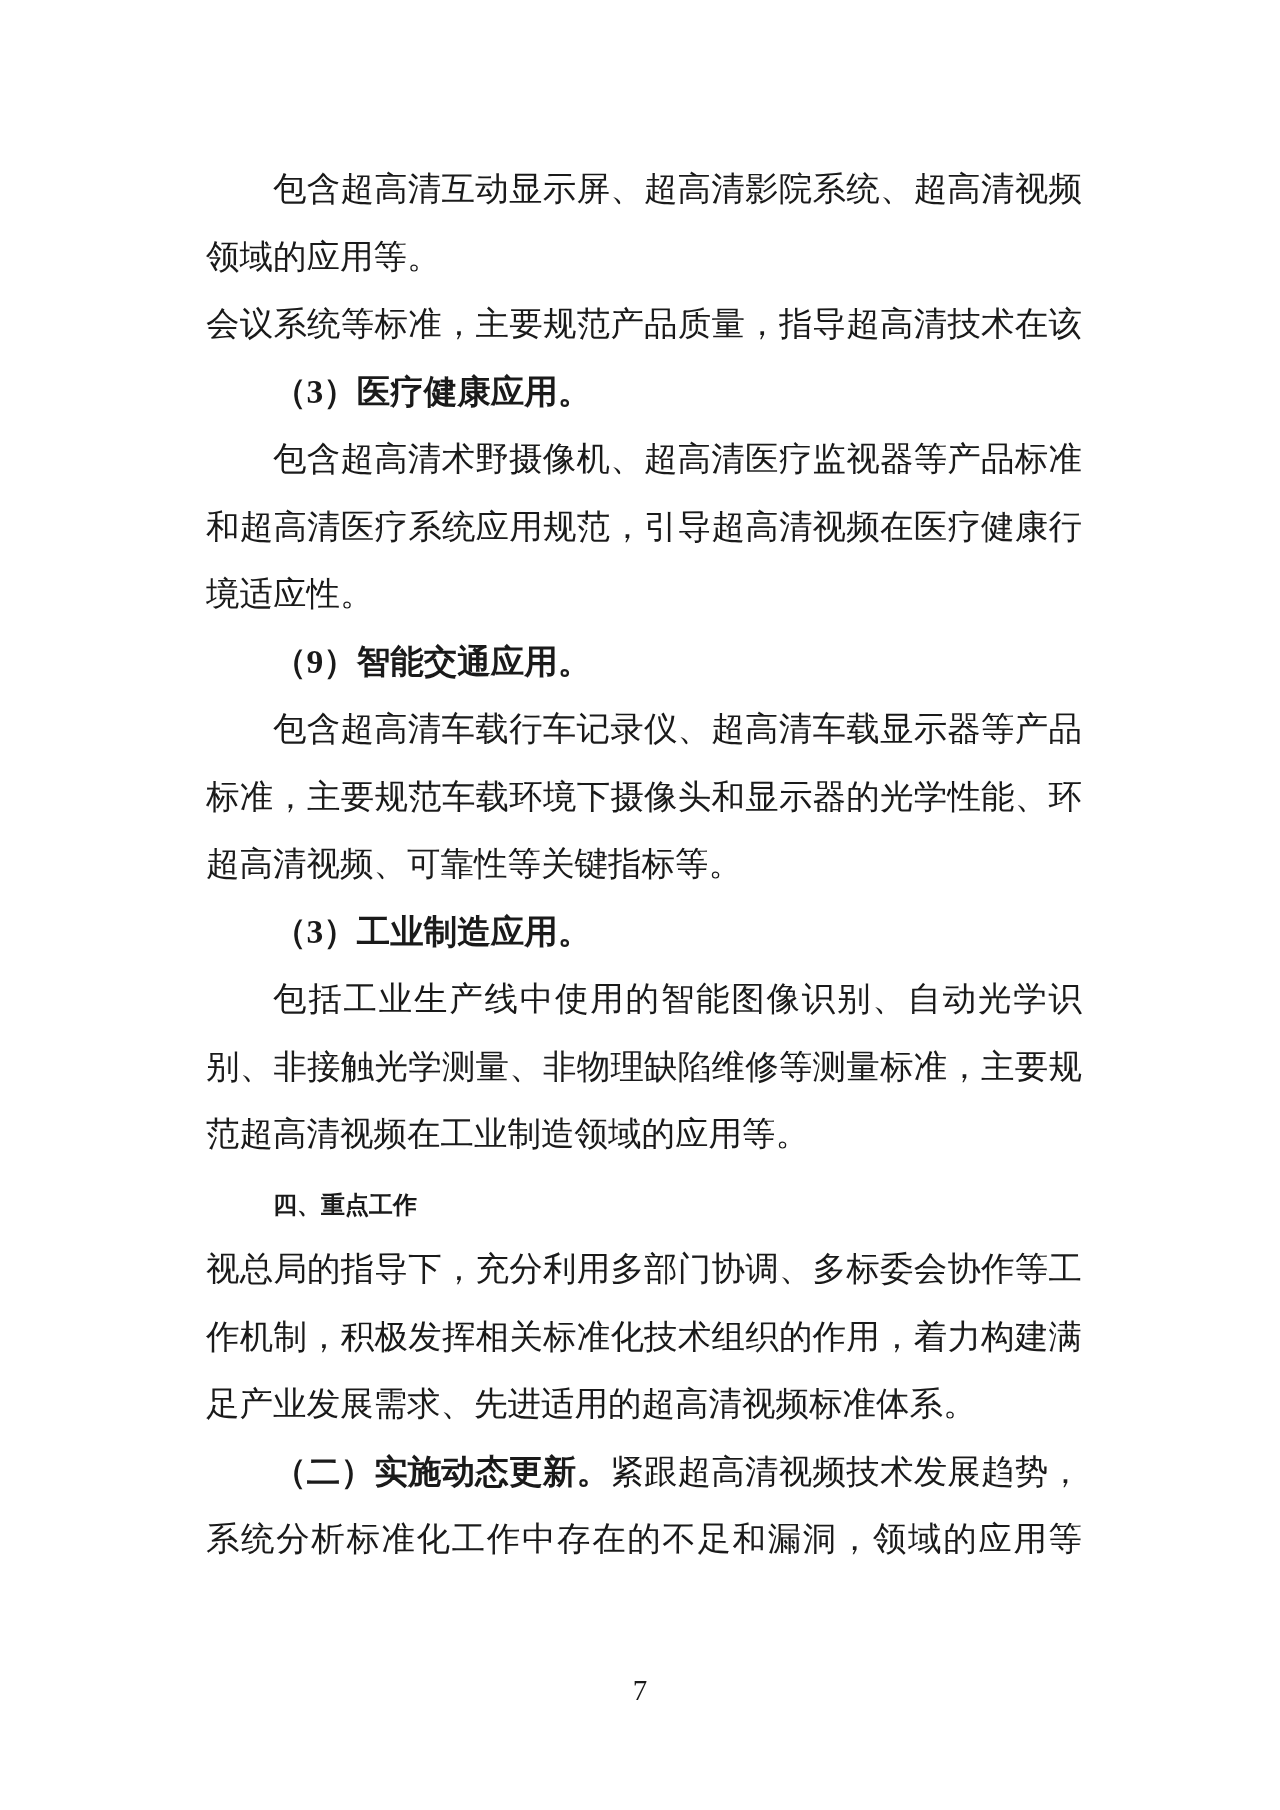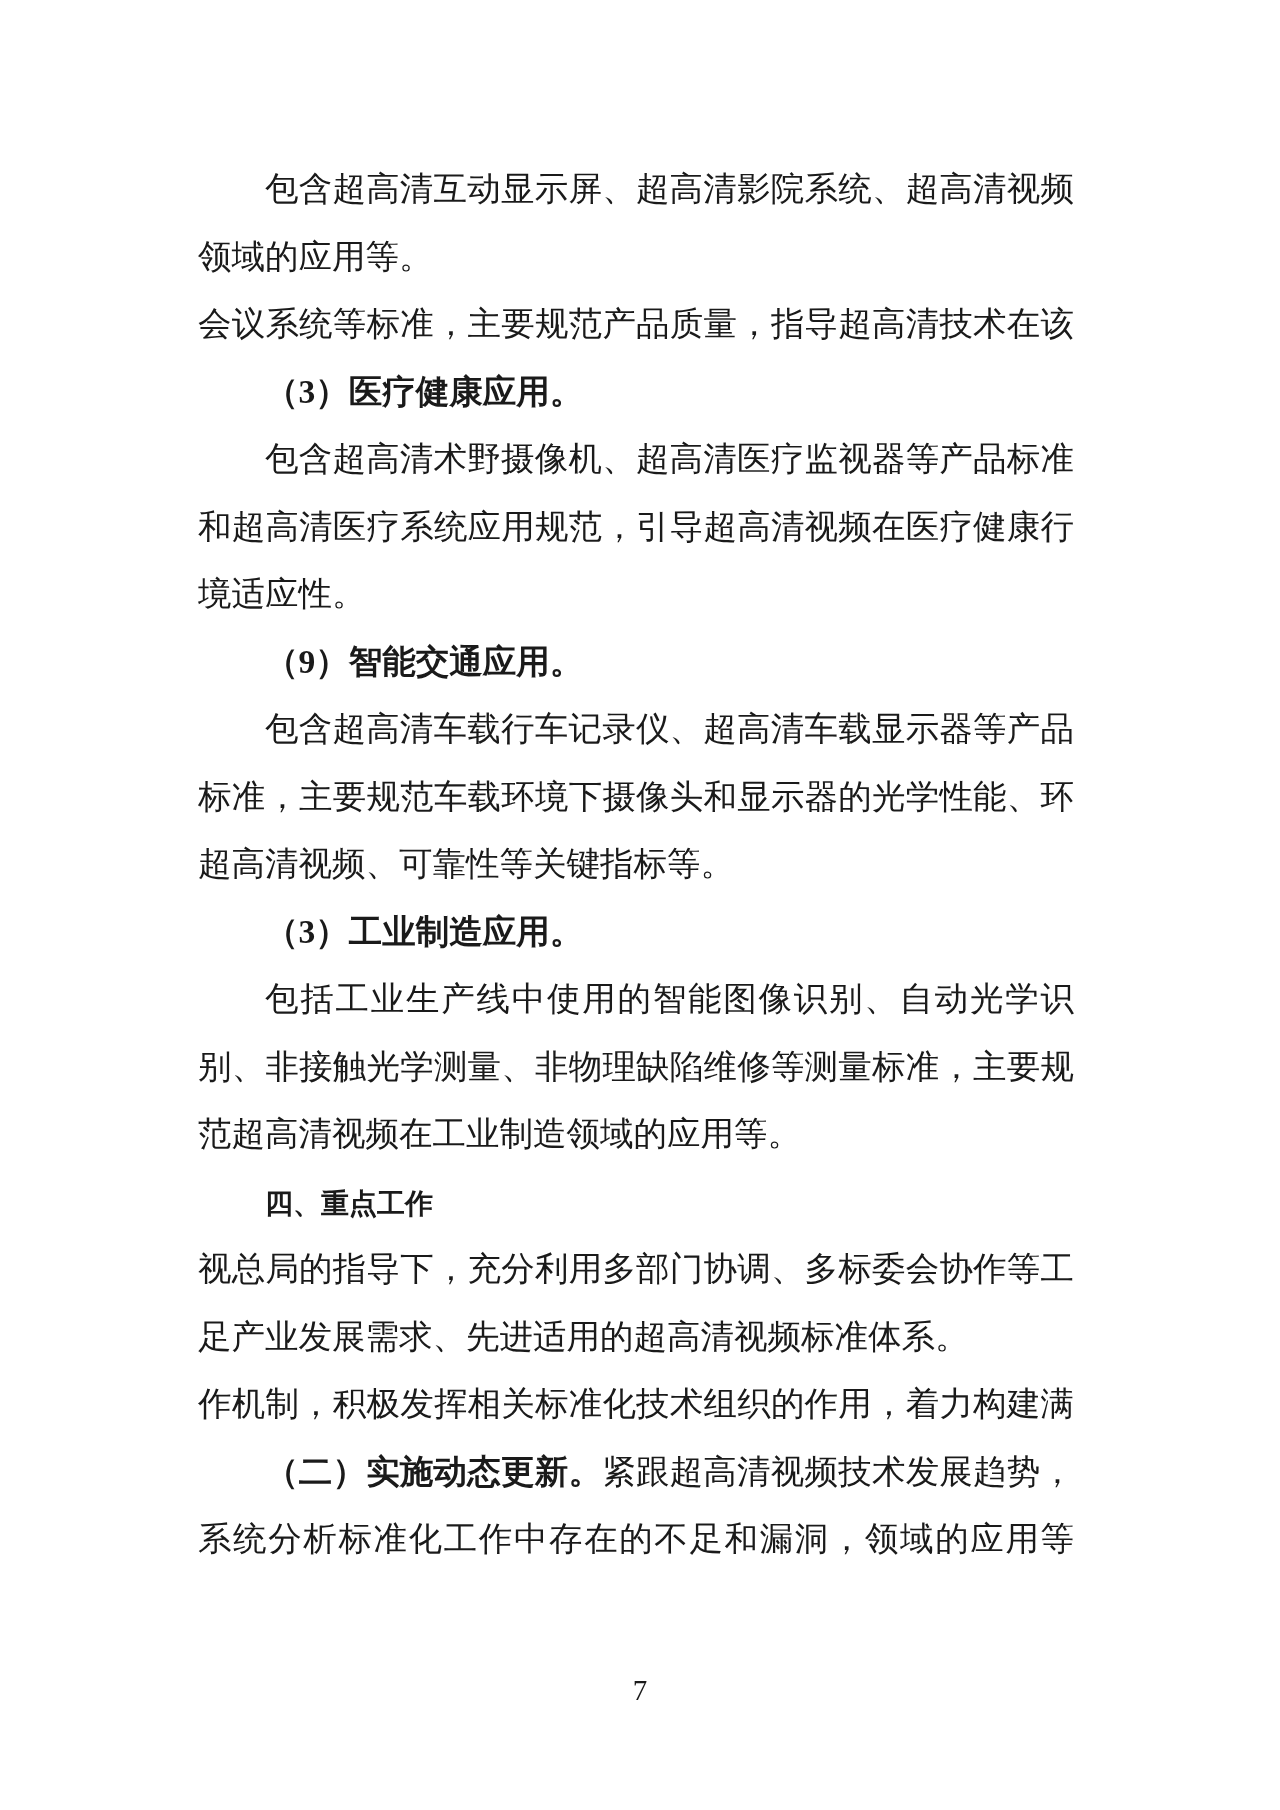--- a/index.html
+++ b/index.html
@@ -11,21 +11,21 @@
     position: relative;
     width: 1280px;
     height: 1810px;
     background: #ffffff;
     overflow: hidden;
     font-family: "Liberation Serif", "DejaVu Serif", serif;
     color: #1a1a1a;
   }
   .doc-body {
     position: absolute;
-    left: 198px;
+    left: 206px;
     top: 155px;
     width: 876px;
   }
   .paragraph {
     margin: 0;
     padding: 0;
   }
   .line {
     height: 67.5px;
     line-height: 67.5px;
@@ -41,21 +41,21 @@
   }
   .run-normal {
     font-weight: normal;
   }
   .run-em {
     font-weight: bold;
   }
   .run-hei {
     font-weight: bold;
     font-family: "Liberation Sans", "DejaVu Sans", sans-serif;
-    font-size: 28px;
+    font-size: 24px;
   }
   .page-footer {
     position: absolute;
     left: 0;
     top: 1672px;
     width: 1280px;
     text-align: center;
   }
   .page-number {
     font-size: 29px;
@@ -96,22 +96,22 @@
       <div class="paragraph">
         <div class="line indent just"><span class="run-normal">包括工业生产线中使用的智能图像识别、自动光学识</span></div>
         <div class="line just"><span class="run-normal">别、非接触光学测量、非物理缺陷维修等测量标准，主要规</span></div>
         <div class="line"><span class="run-normal">范超高清视频在工业制造领域的应用等。</span></div>
       </div>
       <div class="paragraph">
         <div class="line indent"><span class="run-hei">四、重点工作</span></div>
       </div>
       <div class="paragraph">
         <div class="line just"><span class="run-normal">视总局的指导下，充分利用多部门协调、多标委会协作等工</span></div>
+        <div class="line just"><span class="run-normal">作机制，积极发挥相关标准化技术组织的作用，着力构建满</span></div>
         <div class="line"><span class="run-normal">足产业发展需求、先进适用的超高清视频标准体系。</span></div>
-        <div class="line just"><span class="run-normal">作机制，积极发挥相关标准化技术组织的作用，着力构建满</span></div>
       </div>
       <div class="paragraph">
         <div class="line indent just"><span class="run-em">（二）实施动态更新。</span><span class="run-normal">紧跟超高清视频技术发展趋势，</span></div>
         <div class="line just"><span class="run-normal">系统分析标准化工作中存在的不足和漏洞，领域的应用等</span></div>
       </div>
     </main>
   <div class="page-footer">
     <span class="page-number">7</span>
   </div>
 </div>

